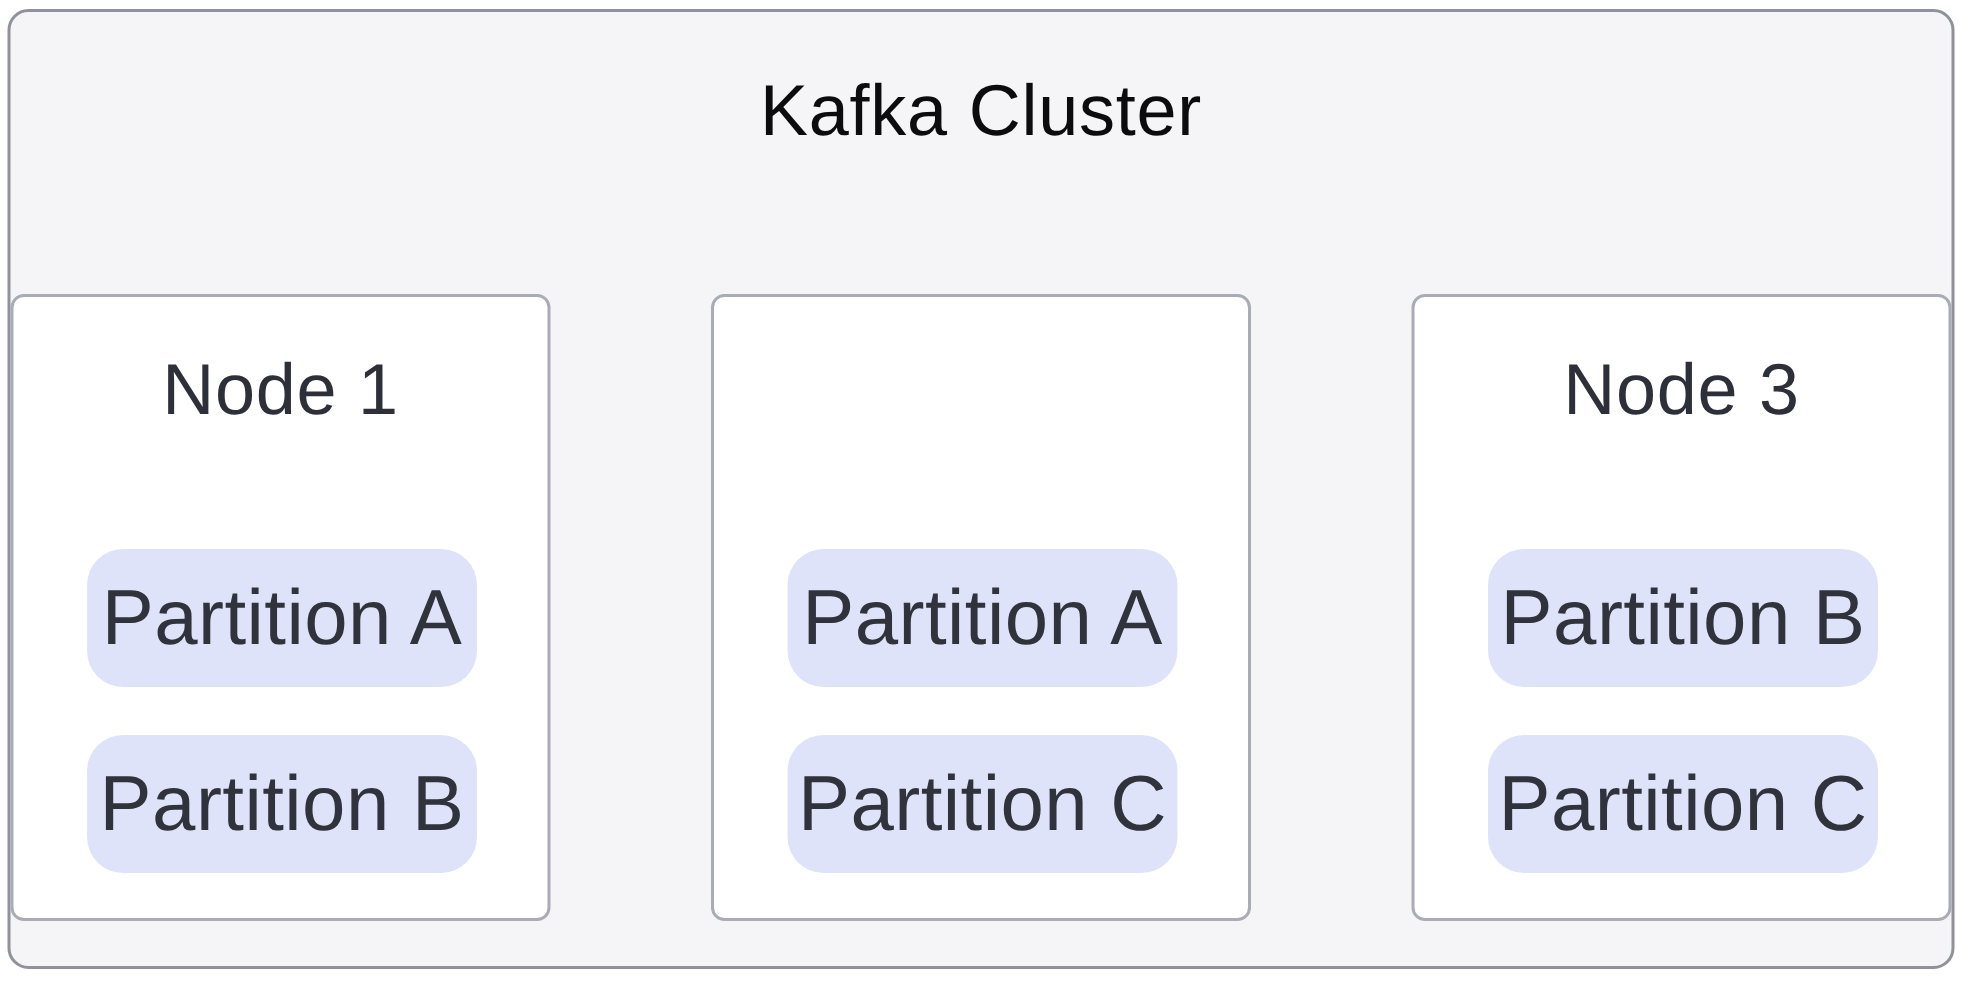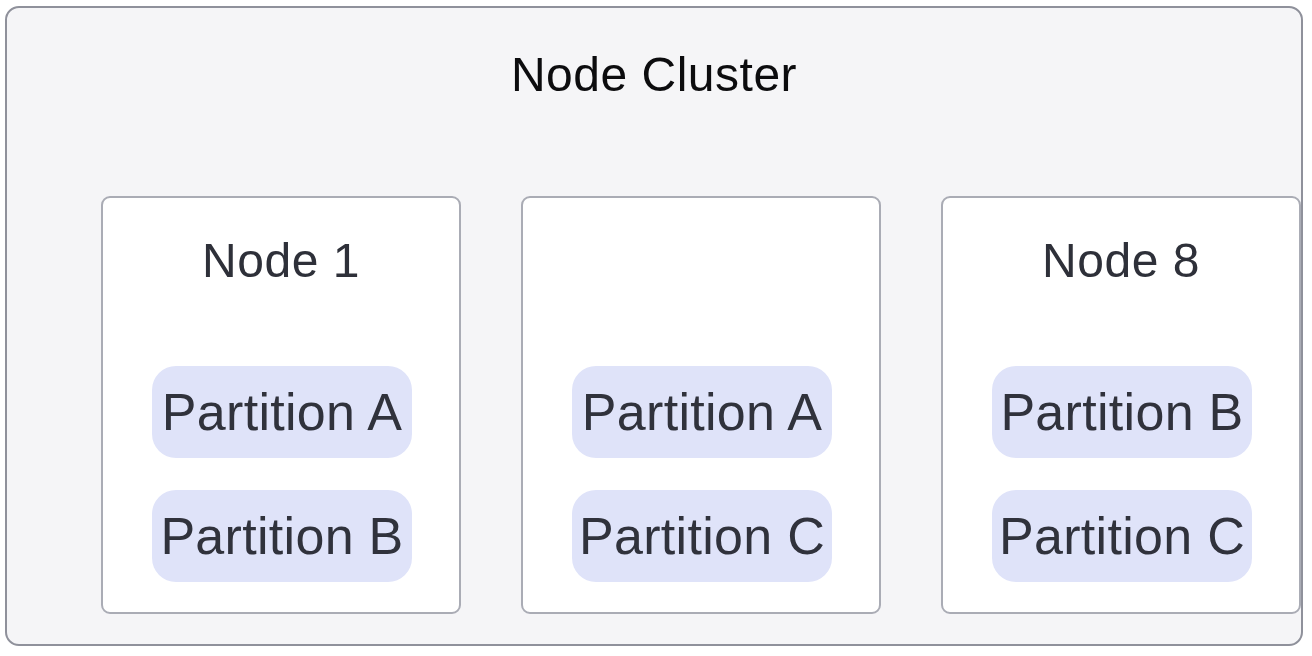--- a/index.html
+++ b/index.html
@@ -39,21 +39,21 @@
     font-weight: 400;
     color: var(--title-color, #0c0c0e);
     letter-spacing: 0.5px;
   }
   .nodes-row {
     position: absolute;
     left: 0;
     right: 0;
     top: 188px;
     display: flex;
-    justify-content: flex-end;
+    justify-content: space-between;
     gap: 60px;
   }
   .node-card {
     position: relative;
     width: 360px;
     height: 418px;
     box-sizing: border-box;
     background: var(--node-bg, #ffffff);
     border: 2px solid var(--node-border, #aaacb5);
     border-radius: 9px;
@@ -87,36 +87,36 @@
     letter-spacing: 0.3px;
   }
   .partition-pill.slot-0 { top: 168px; }
   .partition-pill.slot-1 { top: 292px; }
 </style>
 </head>
 <body>
 
 <div class="stage">
   <div class="cluster">
-    <div class="cluster-title">Node Cluster</div>
+    <div class="cluster-title">Kafka Cluster</div>
 
     <div class="nodes-row">
 
       <div class="node-card">
         <div class="node-title">Node 1</div>
         <div class="partition-pill slot-0">Partition A</div>
         <div class="partition-pill slot-1">Partition B</div>
       </div>
 
       <div class="node-card">
         <div class="partition-pill slot-0">Partition A</div>
         <div class="partition-pill slot-1">Partition C</div>
       </div>
 
       <div class="node-card">
-        <div class="node-title">Node 8</div>
+        <div class="node-title">Node 3</div>
         <div class="partition-pill slot-0">Partition B</div>
         <div class="partition-pill slot-1">Partition C</div>
       </div>
 
     </div>
   </div>
 </div>
 
 </body></html>

